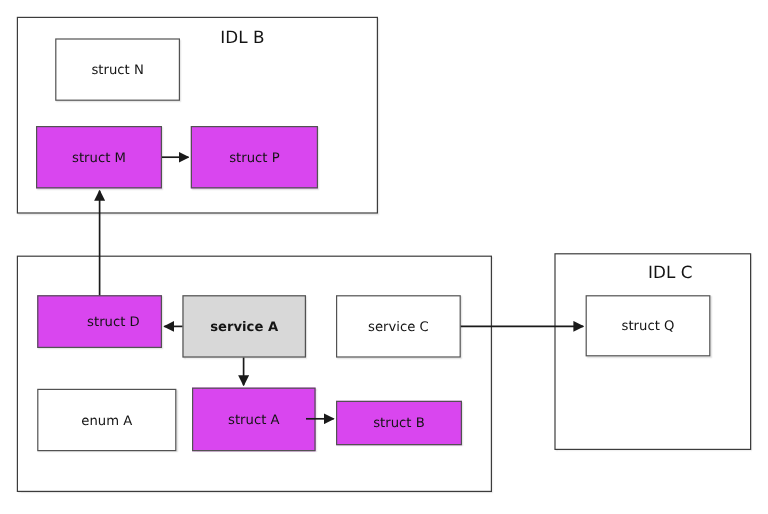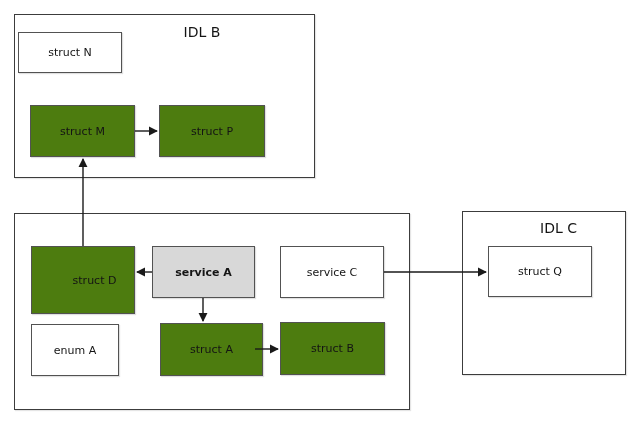--- a/index.html
+++ b/index.html
@@ -33,21 +33,21 @@
     position: absolute;
     border: 1.5px solid #525252;
     display: flex;
     align-items: center;
     justify-content: center;
     font-size: 11px;
     color: #141414;
     box-shadow: 1px 1px 1px rgba(0,0,0,0.12);
   }
   .fill-white { background: #ffffff; }
-  .fill-light { background: #4d7c0f; }
+  .fill-light { background: #d946ef; }
   .fill-mid   { background: #d8d8d8; font-weight: bold; }
 
   .edges-layer {
     position: absolute;
     left: 0; top: 0;
     width: 640px;
     height: 428px;
     pointer-events: none;
   }
 </style>
@@ -56,30 +56,30 @@
 
 <div class="canvas">
 
   <div class="container-box" style="left:14px; top:14px; width:301px; height:164px;"></div>
   <div class="container-box" style="left:14px; top:213px; width:396px; height:197px;"></div>
   <div class="container-box" style="left:462px; top:211px; width:164px; height:164px;"></div>
 
   <div class="container-label" style="left:162px; top:25px;">IDL B</div>
   <div class="container-label" style="left:497px; top:221px;text-align:right;">IDL C</div>
 
-  <div class="node fill-white" style="left:18px; top:32px; width:104px; height:41px;">struct N</div>
+  <div class="node fill-white" style="left:46px; top:32px; width:104px; height:52px;">struct N</div>
   <div class="node fill-light" style="left:30px; top:105px; width:105px; height:52px;">struct M</div>
   <div class="node fill-light" style="left:159px; top:105px; width:106px; height:52px;">struct P</div>
 
-  <div class="node fill-light" style="left:31px; top:246px; width:104px; height:68px;padding-left:23px;">struct D</div>
+  <div class="node fill-light" style="left:31px; top:246px; width:104px; height:44px;padding-left:23px;">struct D</div>
   <div class="node fill-mid" style="left:152px; top:246px; width:103px; height:52px;">service A</div>
   <div class="node fill-white" style="left:280px; top:246px; width:104px; height:52px;">service C</div>
-  <div class="node fill-white" style="left:31px; top:324px; width:88px; height:52px;">enum A</div>
+  <div class="node fill-white" style="left:31px; top:324px; width:116px; height:52px;">enum A</div>
   <div class="node fill-light" style="left:160px; top:323px; width:103px; height:53px;">struct A</div>
-  <div class="node fill-light" style="left:280px; top:322px; width:105px; height:53px;">struct B</div>
+  <div class="node fill-light" style="left:280px; top:334px; width:105px; height:37px;">struct B</div>
 
   <div class="node fill-white" style="left:488px; top:246px; width:104px; height:51px;">struct Q</div>
 
   <svg class="edges-layer" width="640" height="428" viewBox="0 0 640 428" xmlns="http://www.w3.org/2000/svg">
     <defs>
       <marker id="arrowhead" viewBox="0 0 10 10" refX="9" refY="5" markerWidth="6.5" markerHeight="6.5" orient="auto-start-reverse">
         <path d="M 0 0 L 10 5 L 0 10 z" fill="#1a1a1a"></path>
       </marker>
     </defs>
     <line x1="135" y1="131" x2="157" y2="131" stroke="#1a1a1a" stroke-width="1.4" marker-end="url(#arrowhead)"></line>

